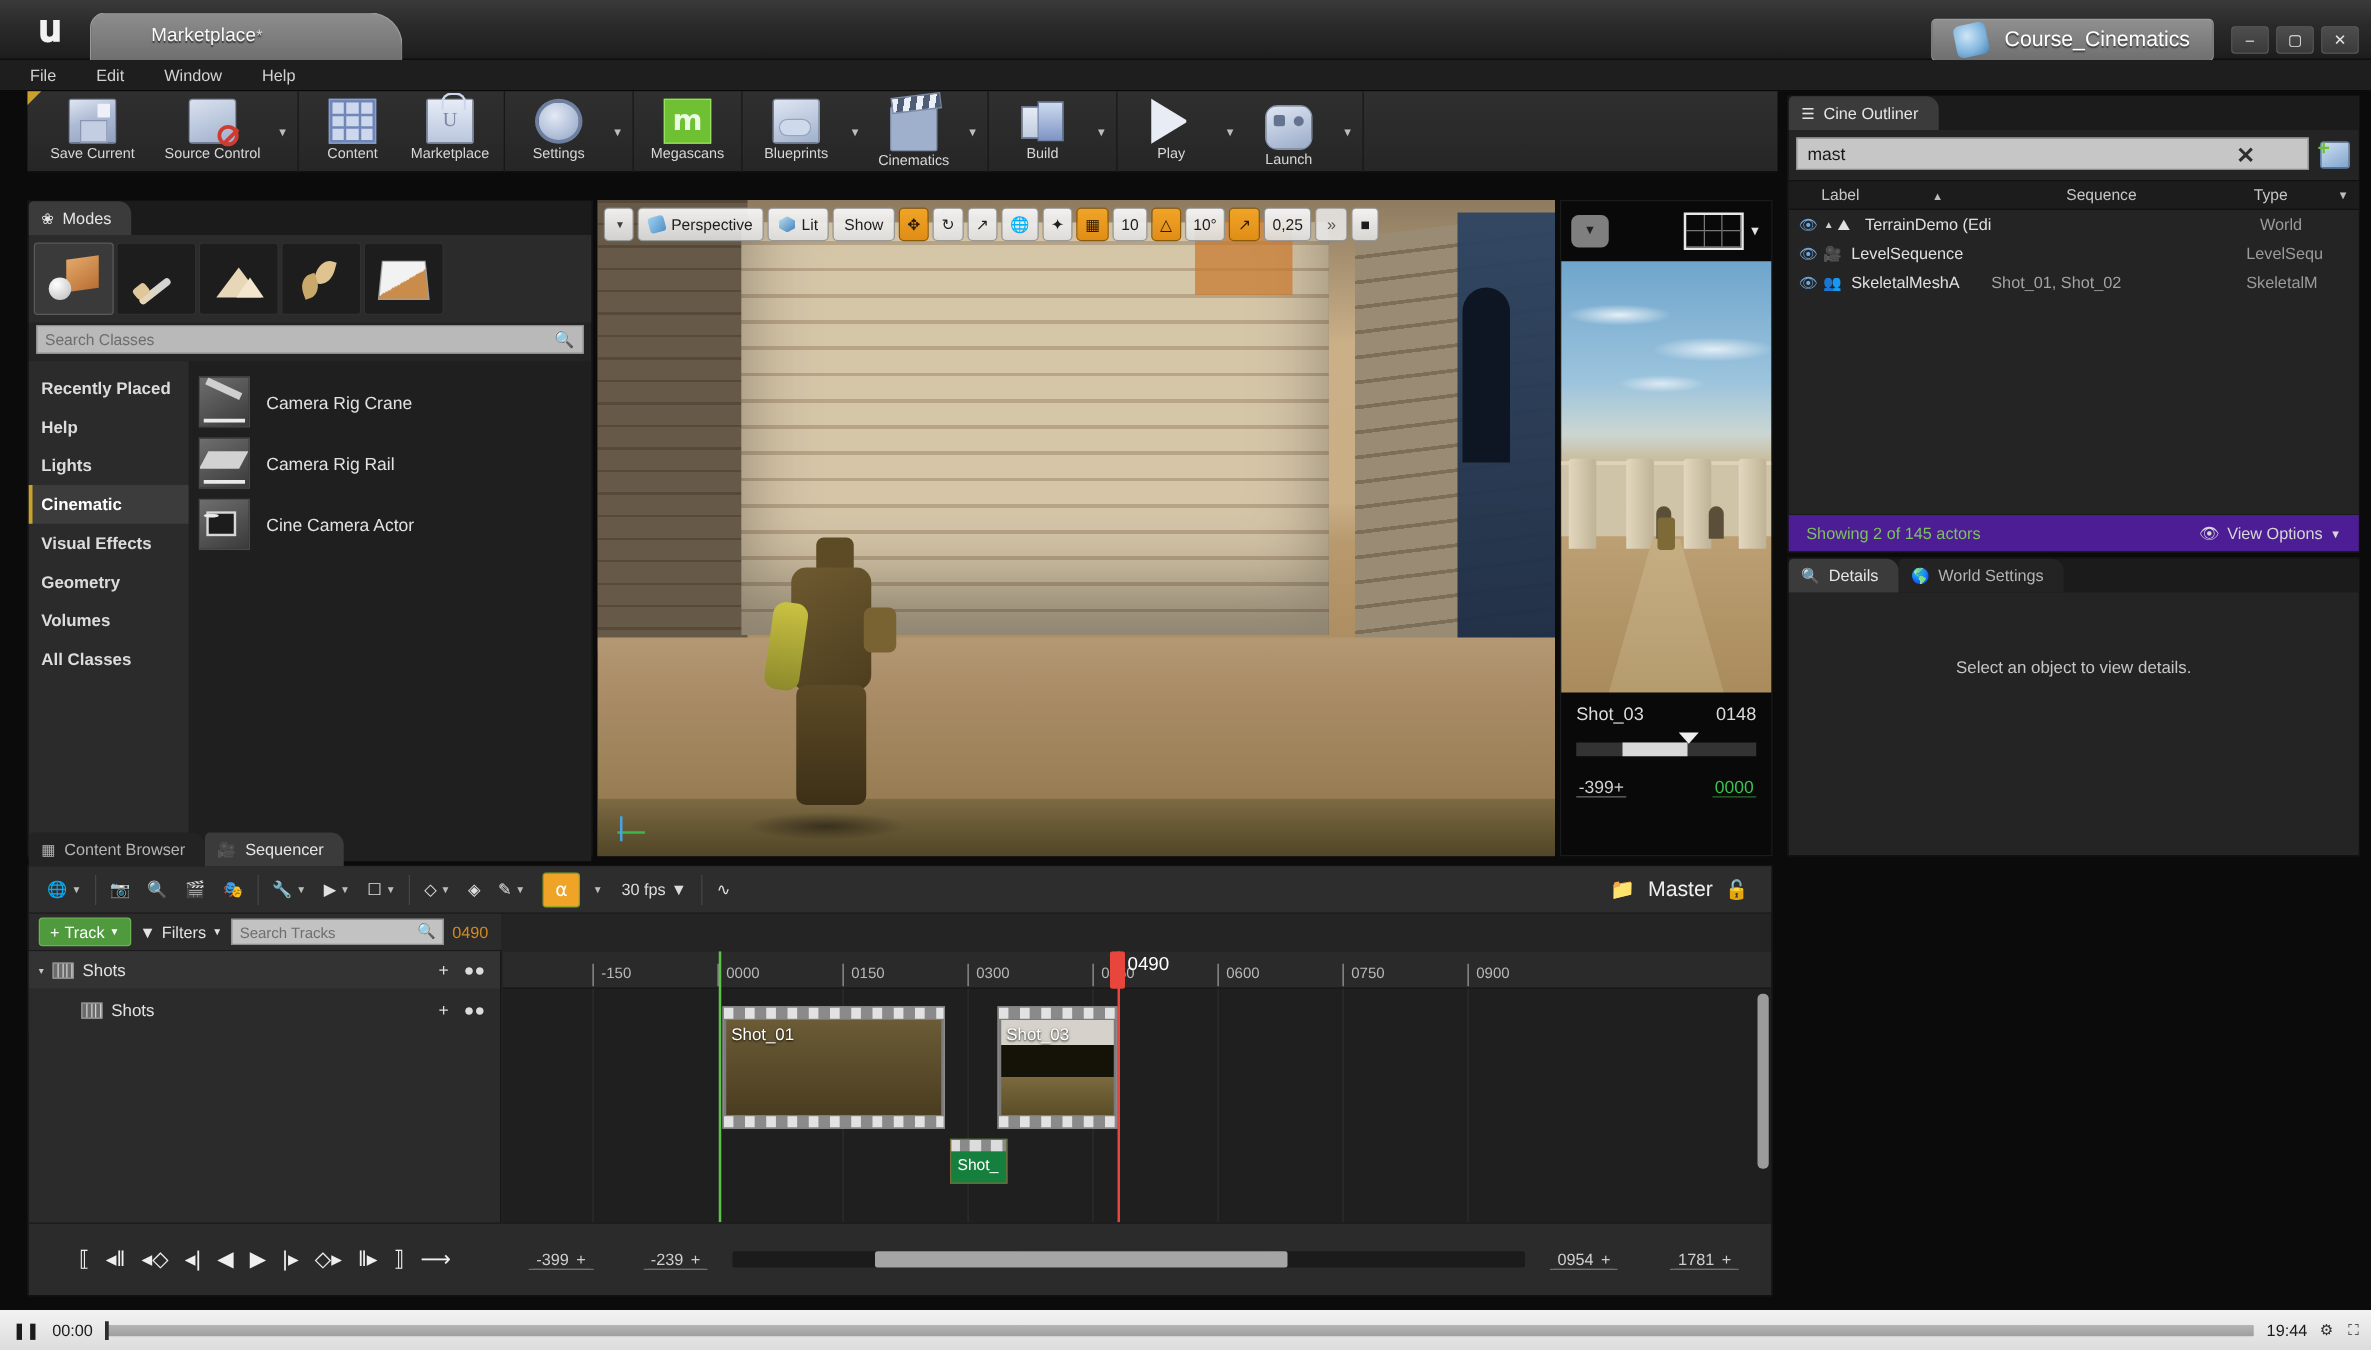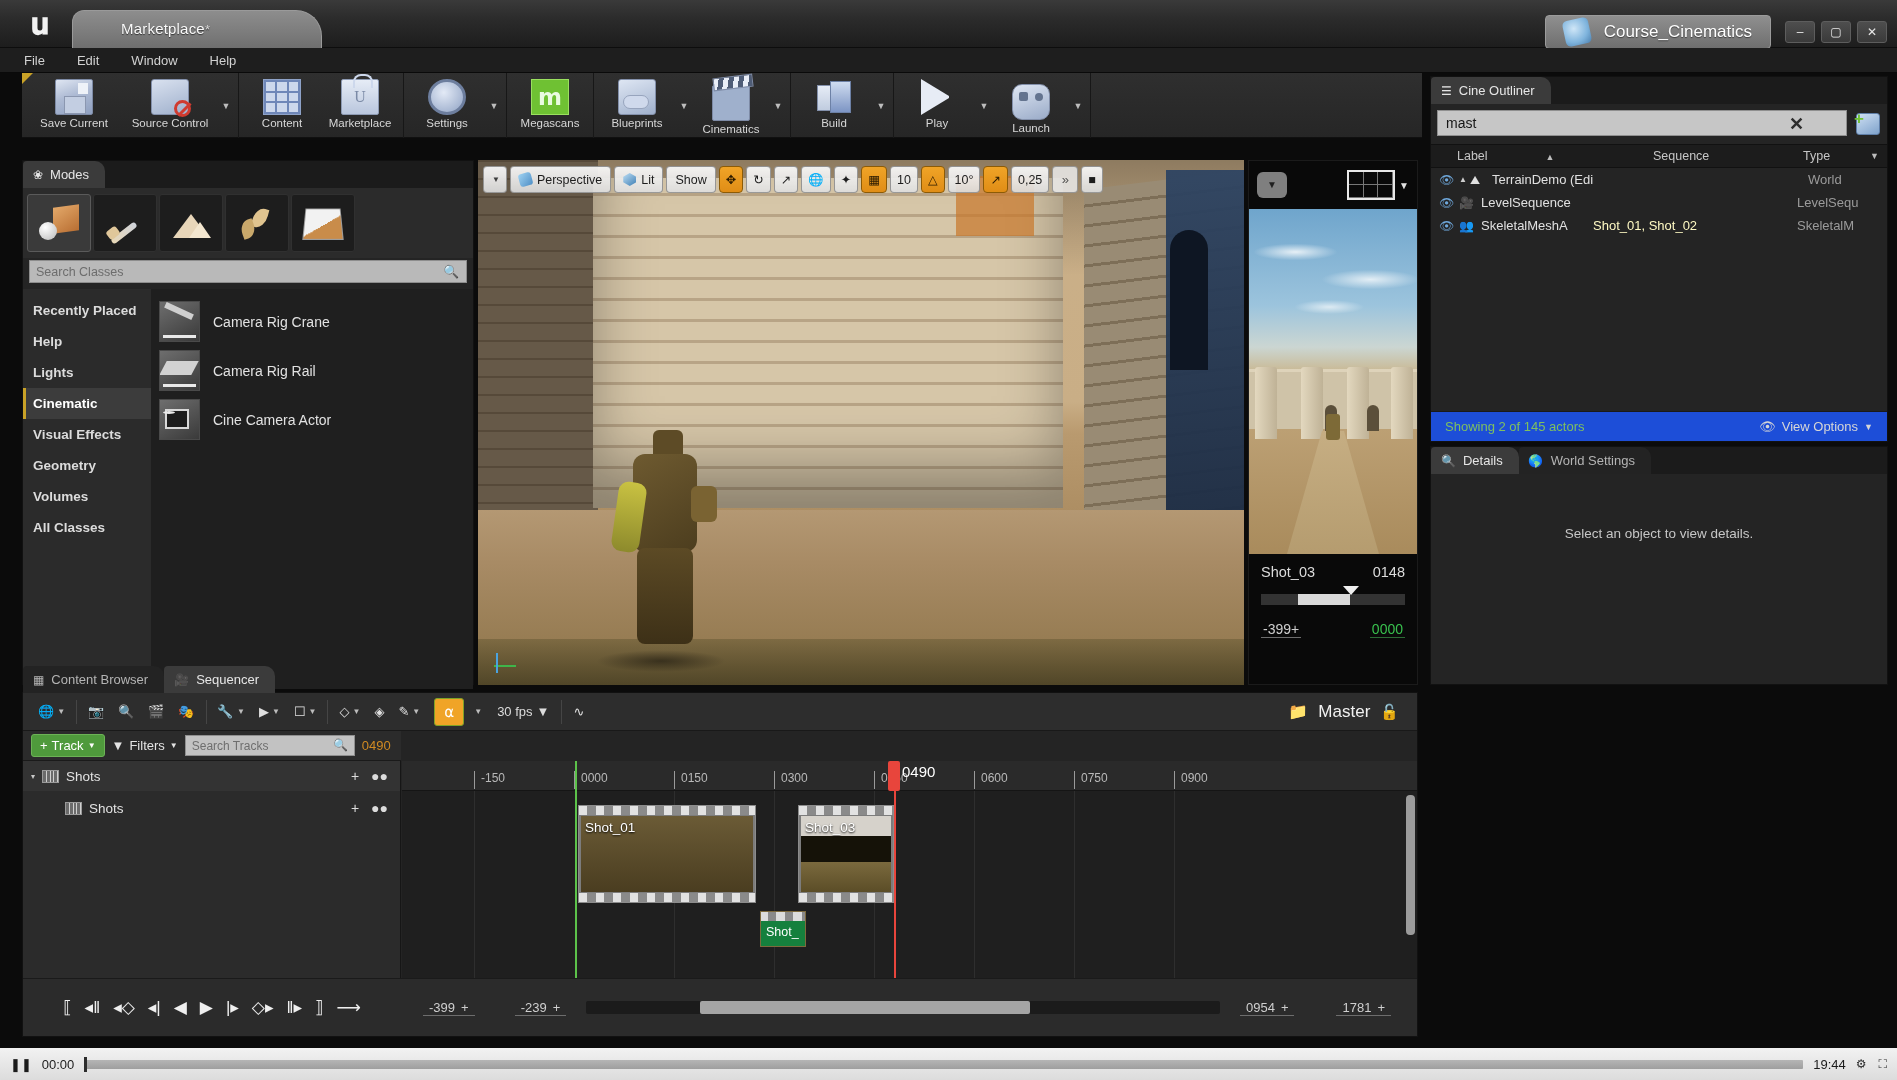--- a/index.html
+++ b/index.html
@@ -269,23 +269,23 @@
   .ol-head .c1{ width:196px; }
   .ol-head .c2{ width:150px; }
   .ol-head .c3{ flex:1; }
   .ol-head .sortup{ font-size:9px; margin-left:58px; color:#bdbdbd;}
   .ol-rows{ }
   .ol-row{ display:flex; align-items:center; height:23px; font-size:13px; color:#e0e0e0; padding-left:8px;}
   .ol-row .eye{ width:20px; color:#6fa8dc; font-size:12px;}
   .ol-row .tri{ width:11px; color:#cfcfcf; font-size:8px;}
   .ol-row .rico{ width:22px; font-size:12px; }
   .ol-row .lab{ width:168px; overflow:hidden; white-space:nowrap; }
-  .ol-row .seq{ width:148px; color:#fef9c3; overflow:hidden; white-space:nowrap;}
+  .ol-row .seq{ width:148px; color:#a3a3a3; overflow:hidden; white-space:nowrap;}
   .ol-row .typ{ flex:1; color:#9b9b9b; overflow:hidden; white-space:nowrap;}
-  .ol-foot{ position:absolute; left:0; right:0; bottom:0; height:30px; background:#1d4ed8;
+  .ol-foot{ position:absolute; left:0; right:0; bottom:0; height:30px; background:#4c1d95;
     display:flex; align-items:center; justify-content:space-between; padding:0 14px; border-top:1px solid #1a1a1a;}
   .ol-foot .cnt{ color:#7fc05f; font-size:13px;}
   .ol-foot .vo{ color:#d6d6d6; font-size:13px; display:flex; align-items:center; gap:6px;}
 
   
   .details{
     position:absolute; left:1430px; top:446px; width:458px; height:239px;
     background:#242424; border:1px solid #111;
   }
   .det-empty{ text-align:center; color:#c6c6c6; font-size:13.5px; padding-top:52px;}

